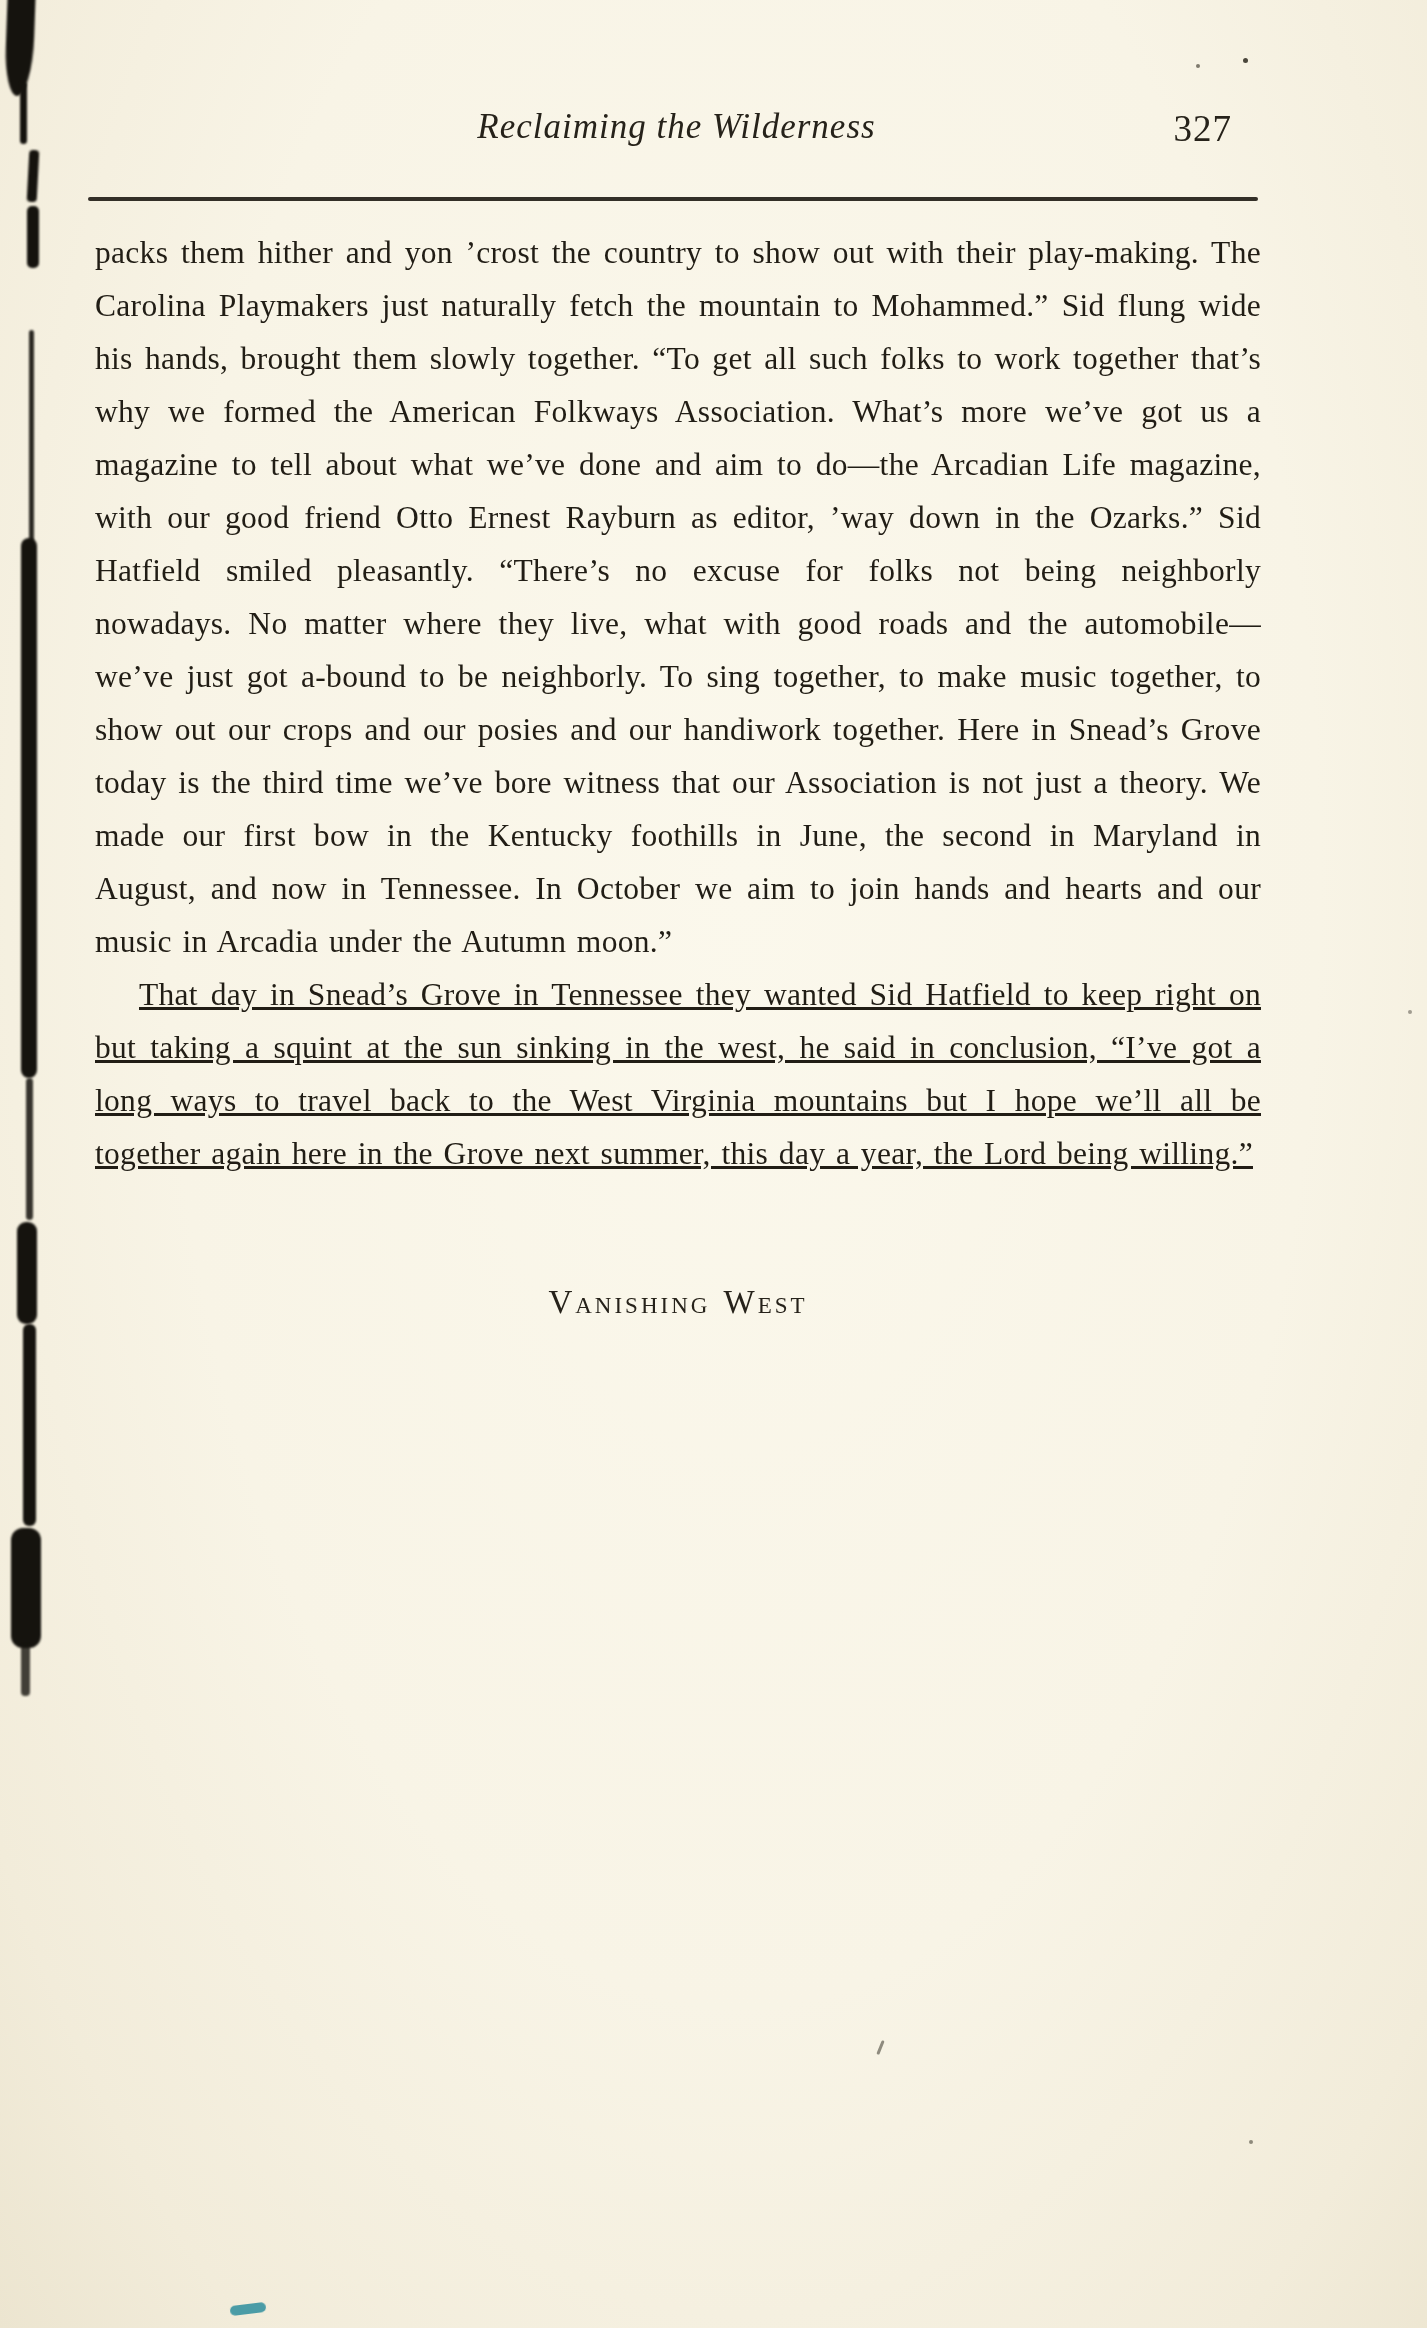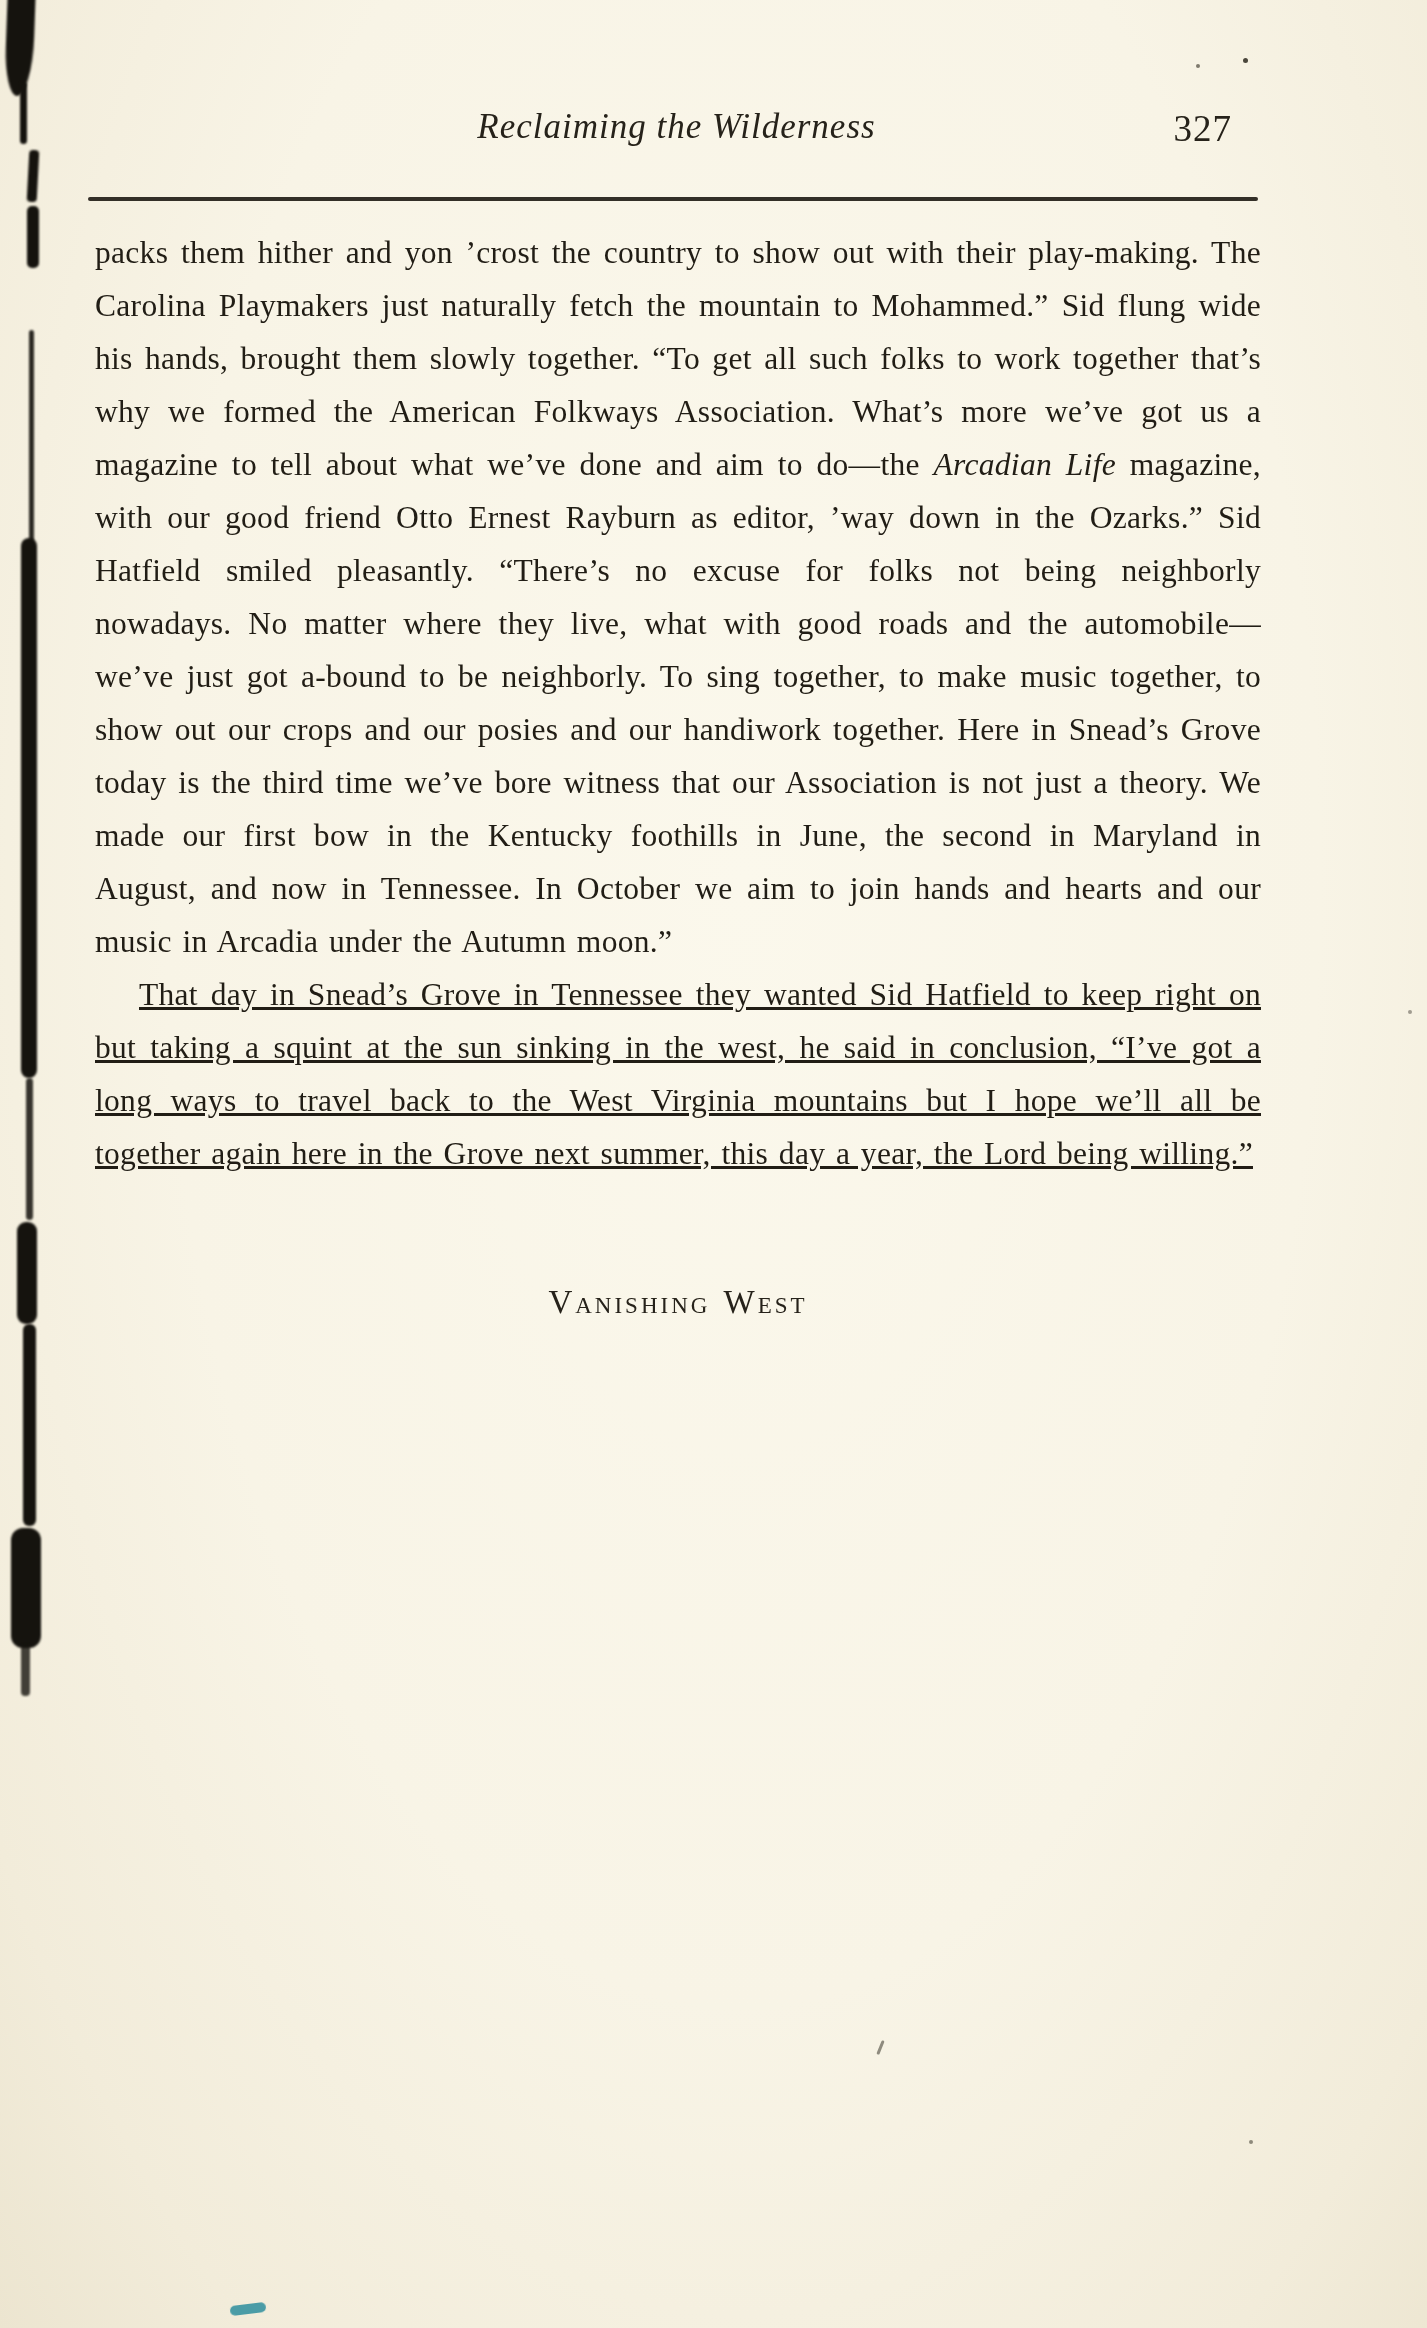--- a/index.html
+++ b/index.html
@@ -64,21 +64,21 @@
     width: 1166px;
     font-size: 31.5px;
     line-height: 53px;
     text-align: justify;
     letter-spacing: 0.3px;
     word-spacing: 2.5px;
     color: #211d15;
   }
   .text-body p { margin: 0; }
   .text-body p.indent { text-indent: 44px; text-decoration: underline; }
-  .italic { font-style: italic; }
+  .italic { }
   .section-heading {
     text-align: center;
     font-variant: small-caps;
     font-size: 33px;
     letter-spacing: 3px;
     margin: 96px 0 46px 0;
     text-indent: 0;
     color: #26221a;
   }
 

